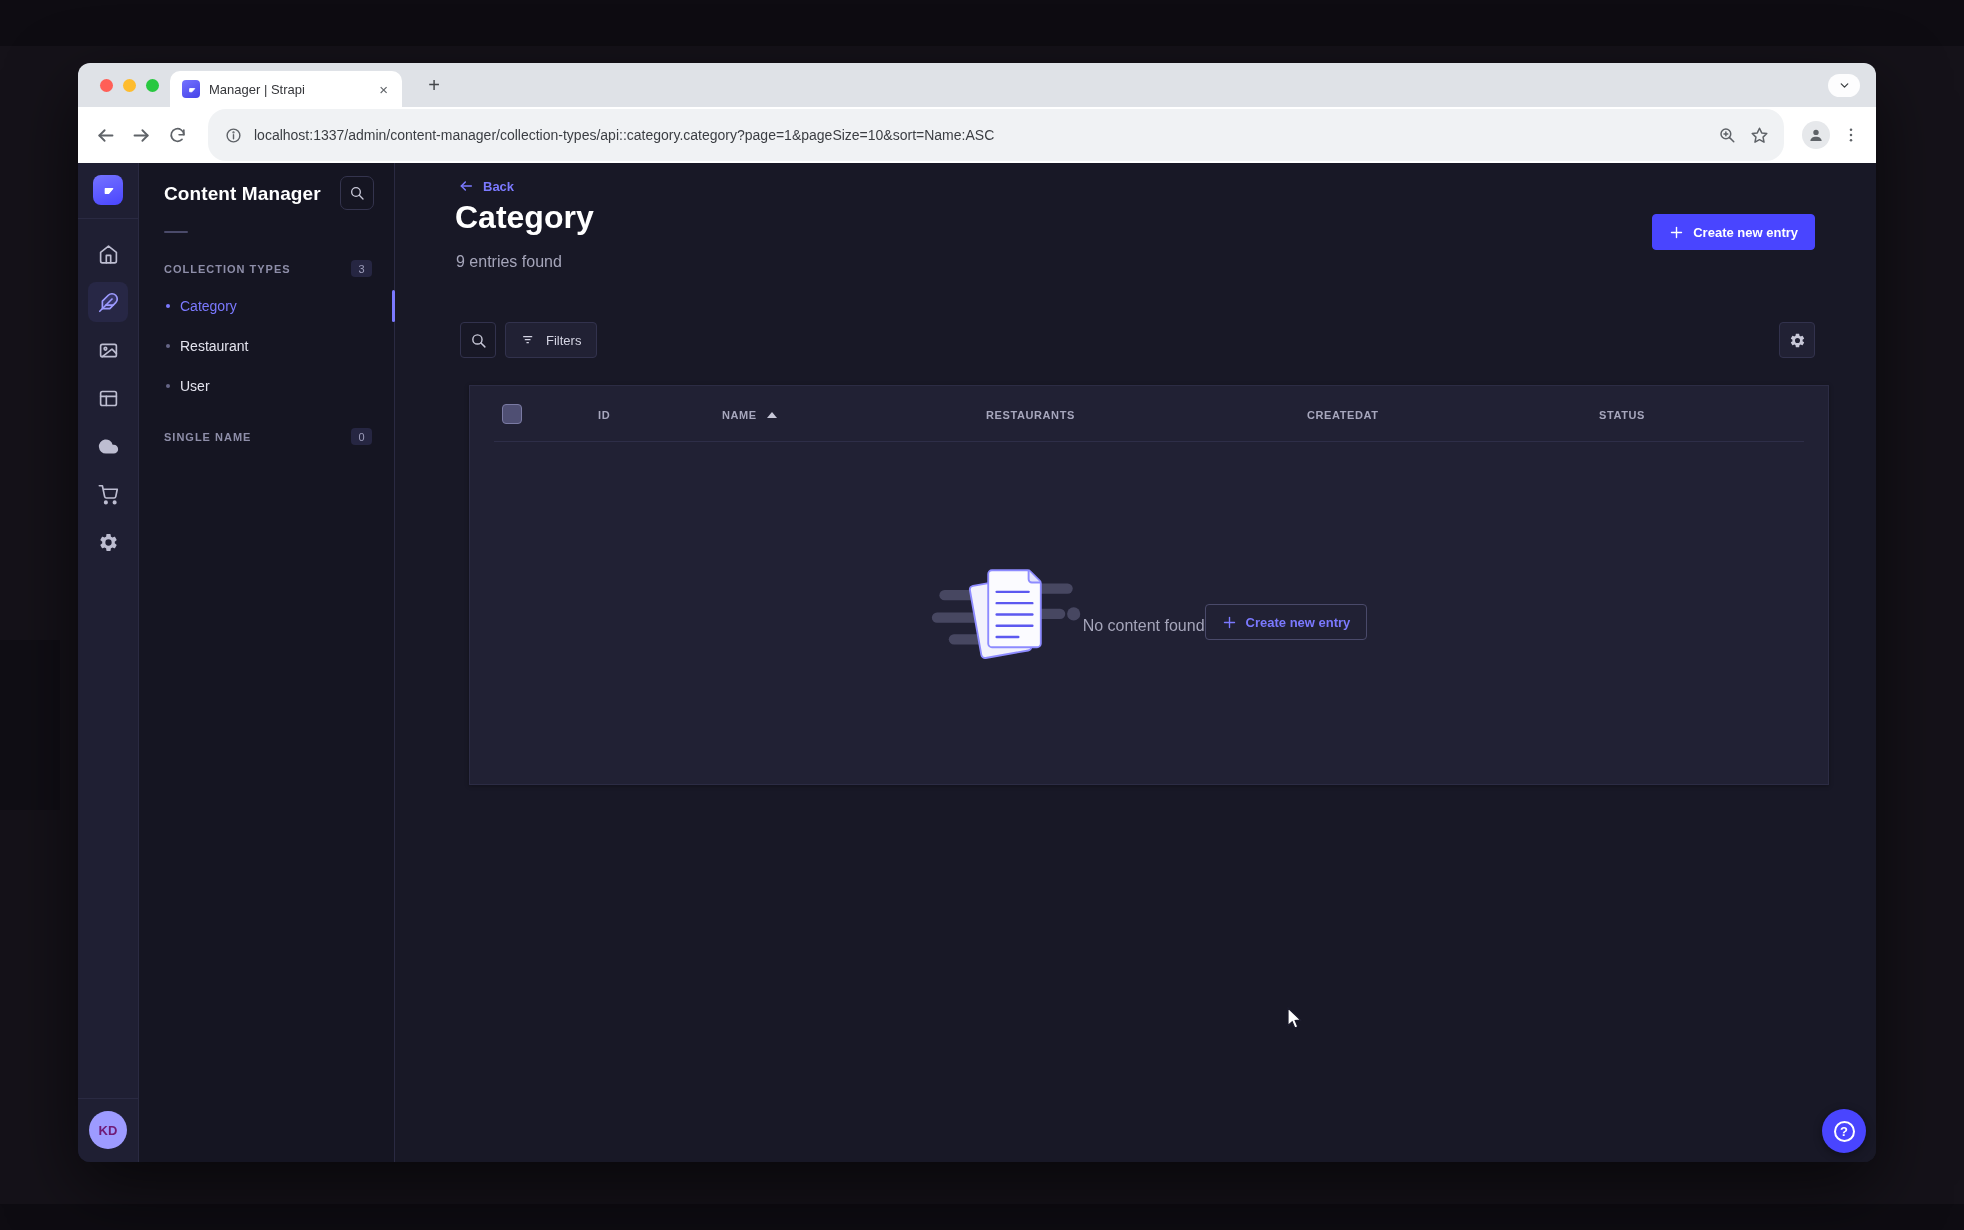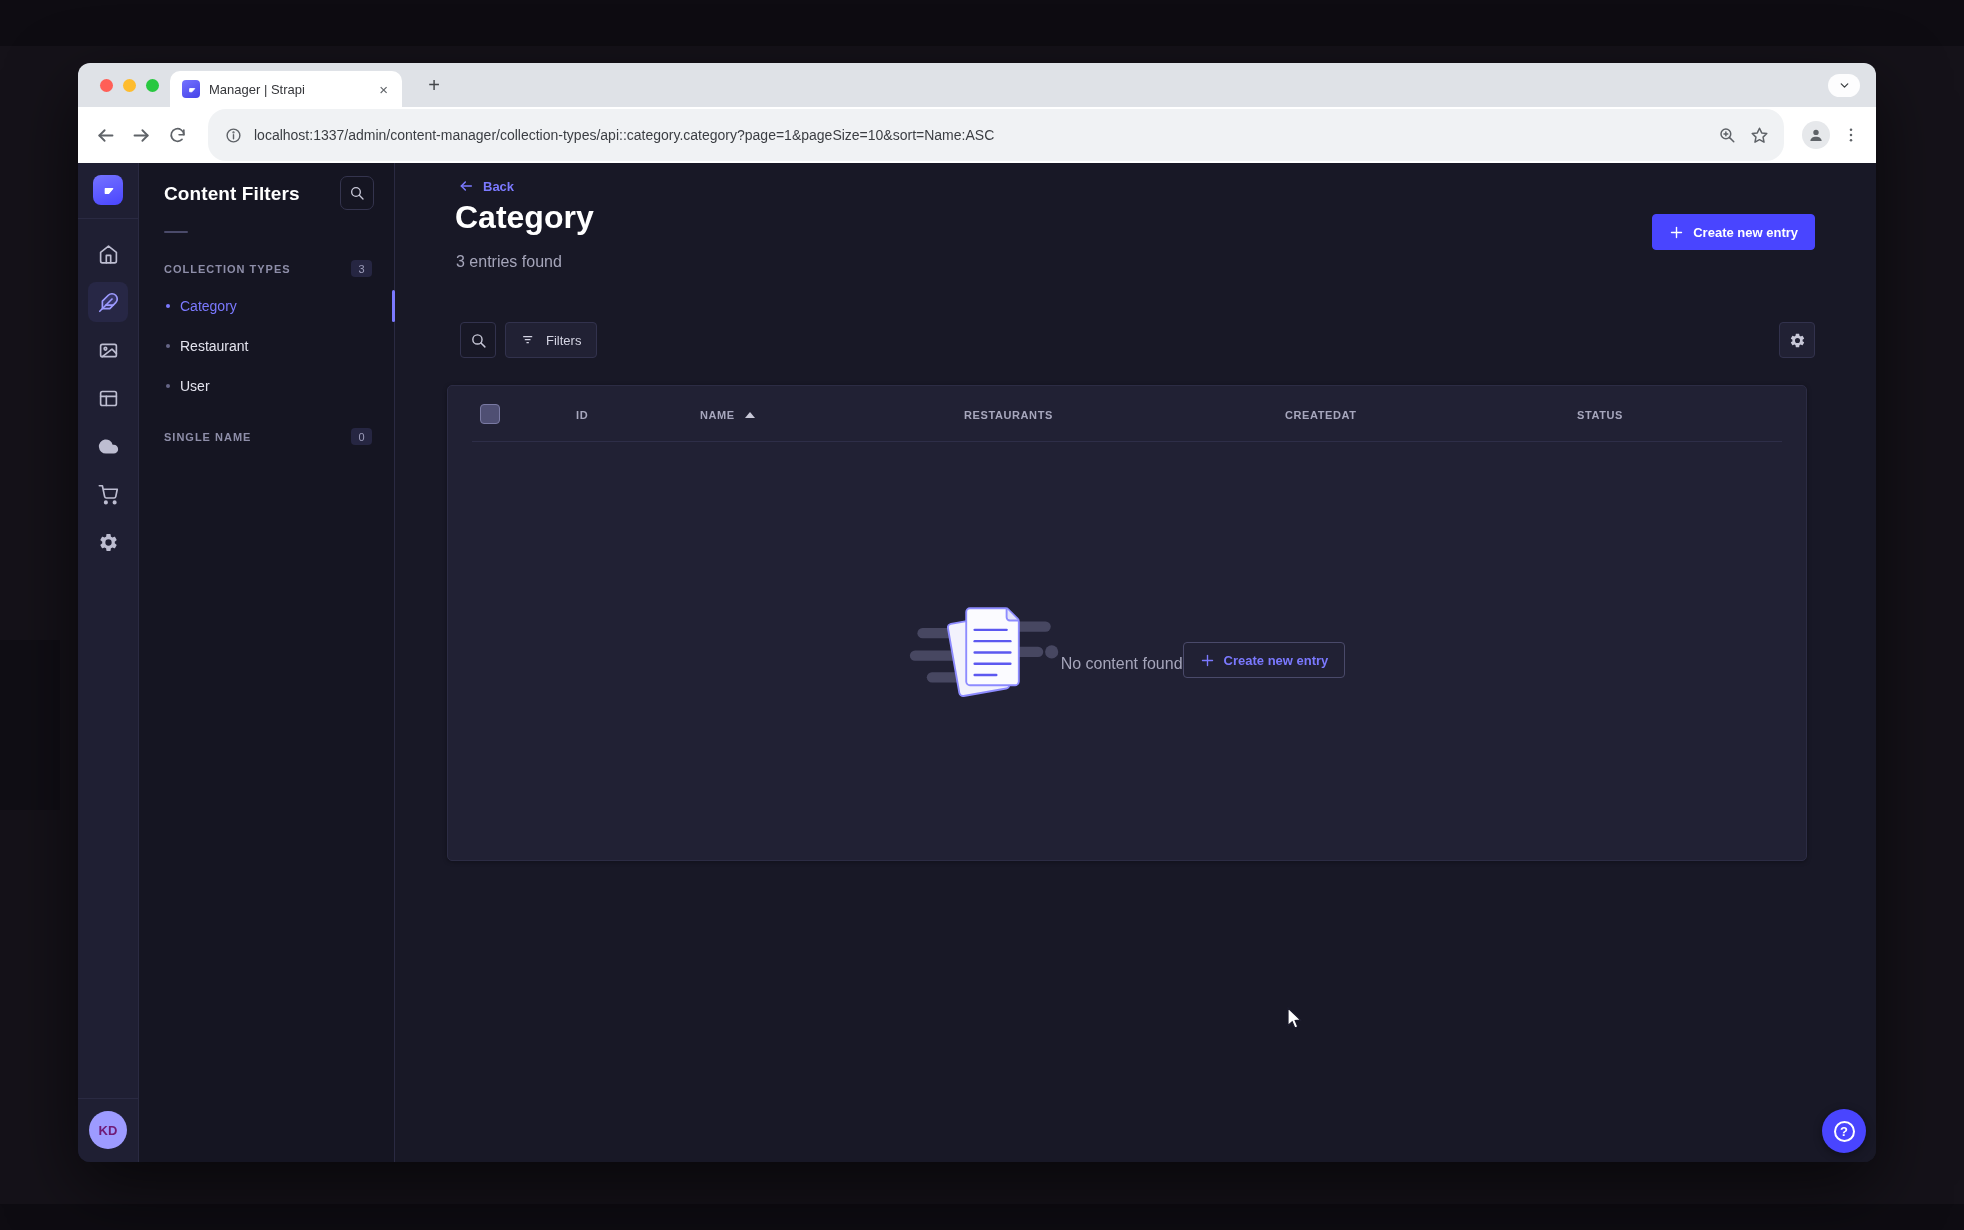--- a/index.html
+++ b/index.html
@@ -114,22 +114,22 @@
     display:flex; align-items:center; gap:9px; }
   .actions { position:absolute; left:65px; top:159px; display:flex; gap:9px; }
   .icon-btn36 { width:36px; height:36px; border:1px solid #32324d; border-radius:4px;
     background:transparent; color:#c8c8d8; display:flex; align-items:center; justify-content:center; }
   .filters-btn { height:36px; padding:0 15px; border:1px solid #32324d; border-radius:4px;
     background:#212134; color:#d3d3e2; font-size:13px;
     display:flex; align-items:center; gap:9px; }
   .gear-btn { position:absolute; right:61px; top:159px; background:#212134; }
 
   
-  .table-card { position:absolute; left:52px; top:222px; width:1360px; height:476px;
-    background:#212134; border:1px solid #2c2c44; border-radius:5px;
+  .table-card { position:absolute; left:74px; top:222px; width:1360px; height:400px;
+    background:#212134; border:1px solid #2c2c44; border-radius:0;
     box-shadow:0 1px 4px rgba(3,3,5,.35); }
   .thead { position:relative; height:56px; }
   .checkbox { position:absolute; left:32px; top:18px; width:20px; height:20px;
     border-radius:4px; background:#4f4f73; border:1px solid #7a7aa3; }
   .col { position:absolute; top:23px; font-size:11px; font-weight:600; letter-spacing:.6px; color:#a7a7bd; }
   .col-name-wrap { position:absolute; left:252px; top:23px; display:flex; align-items:center; gap:10px; }
   .col-name-wrap .col { position:static; }
   .sort-arrow { width:0; height:0; border-left:5px solid transparent; border-right:5px solid transparent;
     border-bottom:6px solid #c8c8d8; margin-top:-1px; }
   .thead-divider { position:absolute; left:24px; right:24px; bottom:0; height:1px; background:#2e2e48; }
@@ -295,21 +295,21 @@
         </div>
       </div>
       <div class="nav-bottom">
         <div class="nav-bottom-divider"></div>
         <div class="user-avatar">KD</div>
       </div>
     </div>
 
     <div class="subnav">
       <div class="subnav-header">
-        <div class="subnav-title">Content Filters</div>
+        <div class="subnav-title">Content Manager</div>
         <div class="subnav-search">
           <svg width="16" height="16" viewBox="0 0 24 24" fill="none" stroke="currentColor" stroke-width="2" stroke-linecap="round">
               <circle cx="10.5" cy="10.5" r="6.5"></circle>
               <line x1="15.5" y1="15.5" x2="21" y2="21"></line>
             </svg>
         </div>
       </div>
       <div class="subnav-divider"></div>
 
       <div class="section-head first">
@@ -342,21 +342,21 @@
 
       <div class="back">
         <svg width="16" height="16" viewBox="0 0 24 24" fill="none" stroke="currentColor" stroke-width="2.2" stroke-linecap="round" stroke-linejoin="round">
             <line x1="20" y1="12" x2="5" y2="12"></line>
             <polyline points="11 6 5 12 11 18"></polyline>
           </svg>
         <span>Back</span>
       </div>
 
       <div class="page-title">Category</div>
-      <div class="page-sub">3 entries found</div>
+      <div class="page-sub">9 entries found</div>
 
       <div class="create-primary">
         <svg width="15" height="15" viewBox="0 0 24 24" fill="none" stroke="currentColor" stroke-width="2.2" stroke-linecap="round">
             <line x1="12" y1="4" x2="12" y2="20"></line>
             <line x1="4" y1="12" x2="20" y2="12"></line>
           </svg>
         <span>Create new entry</span>
       </div>
 
       <div class="actions">

